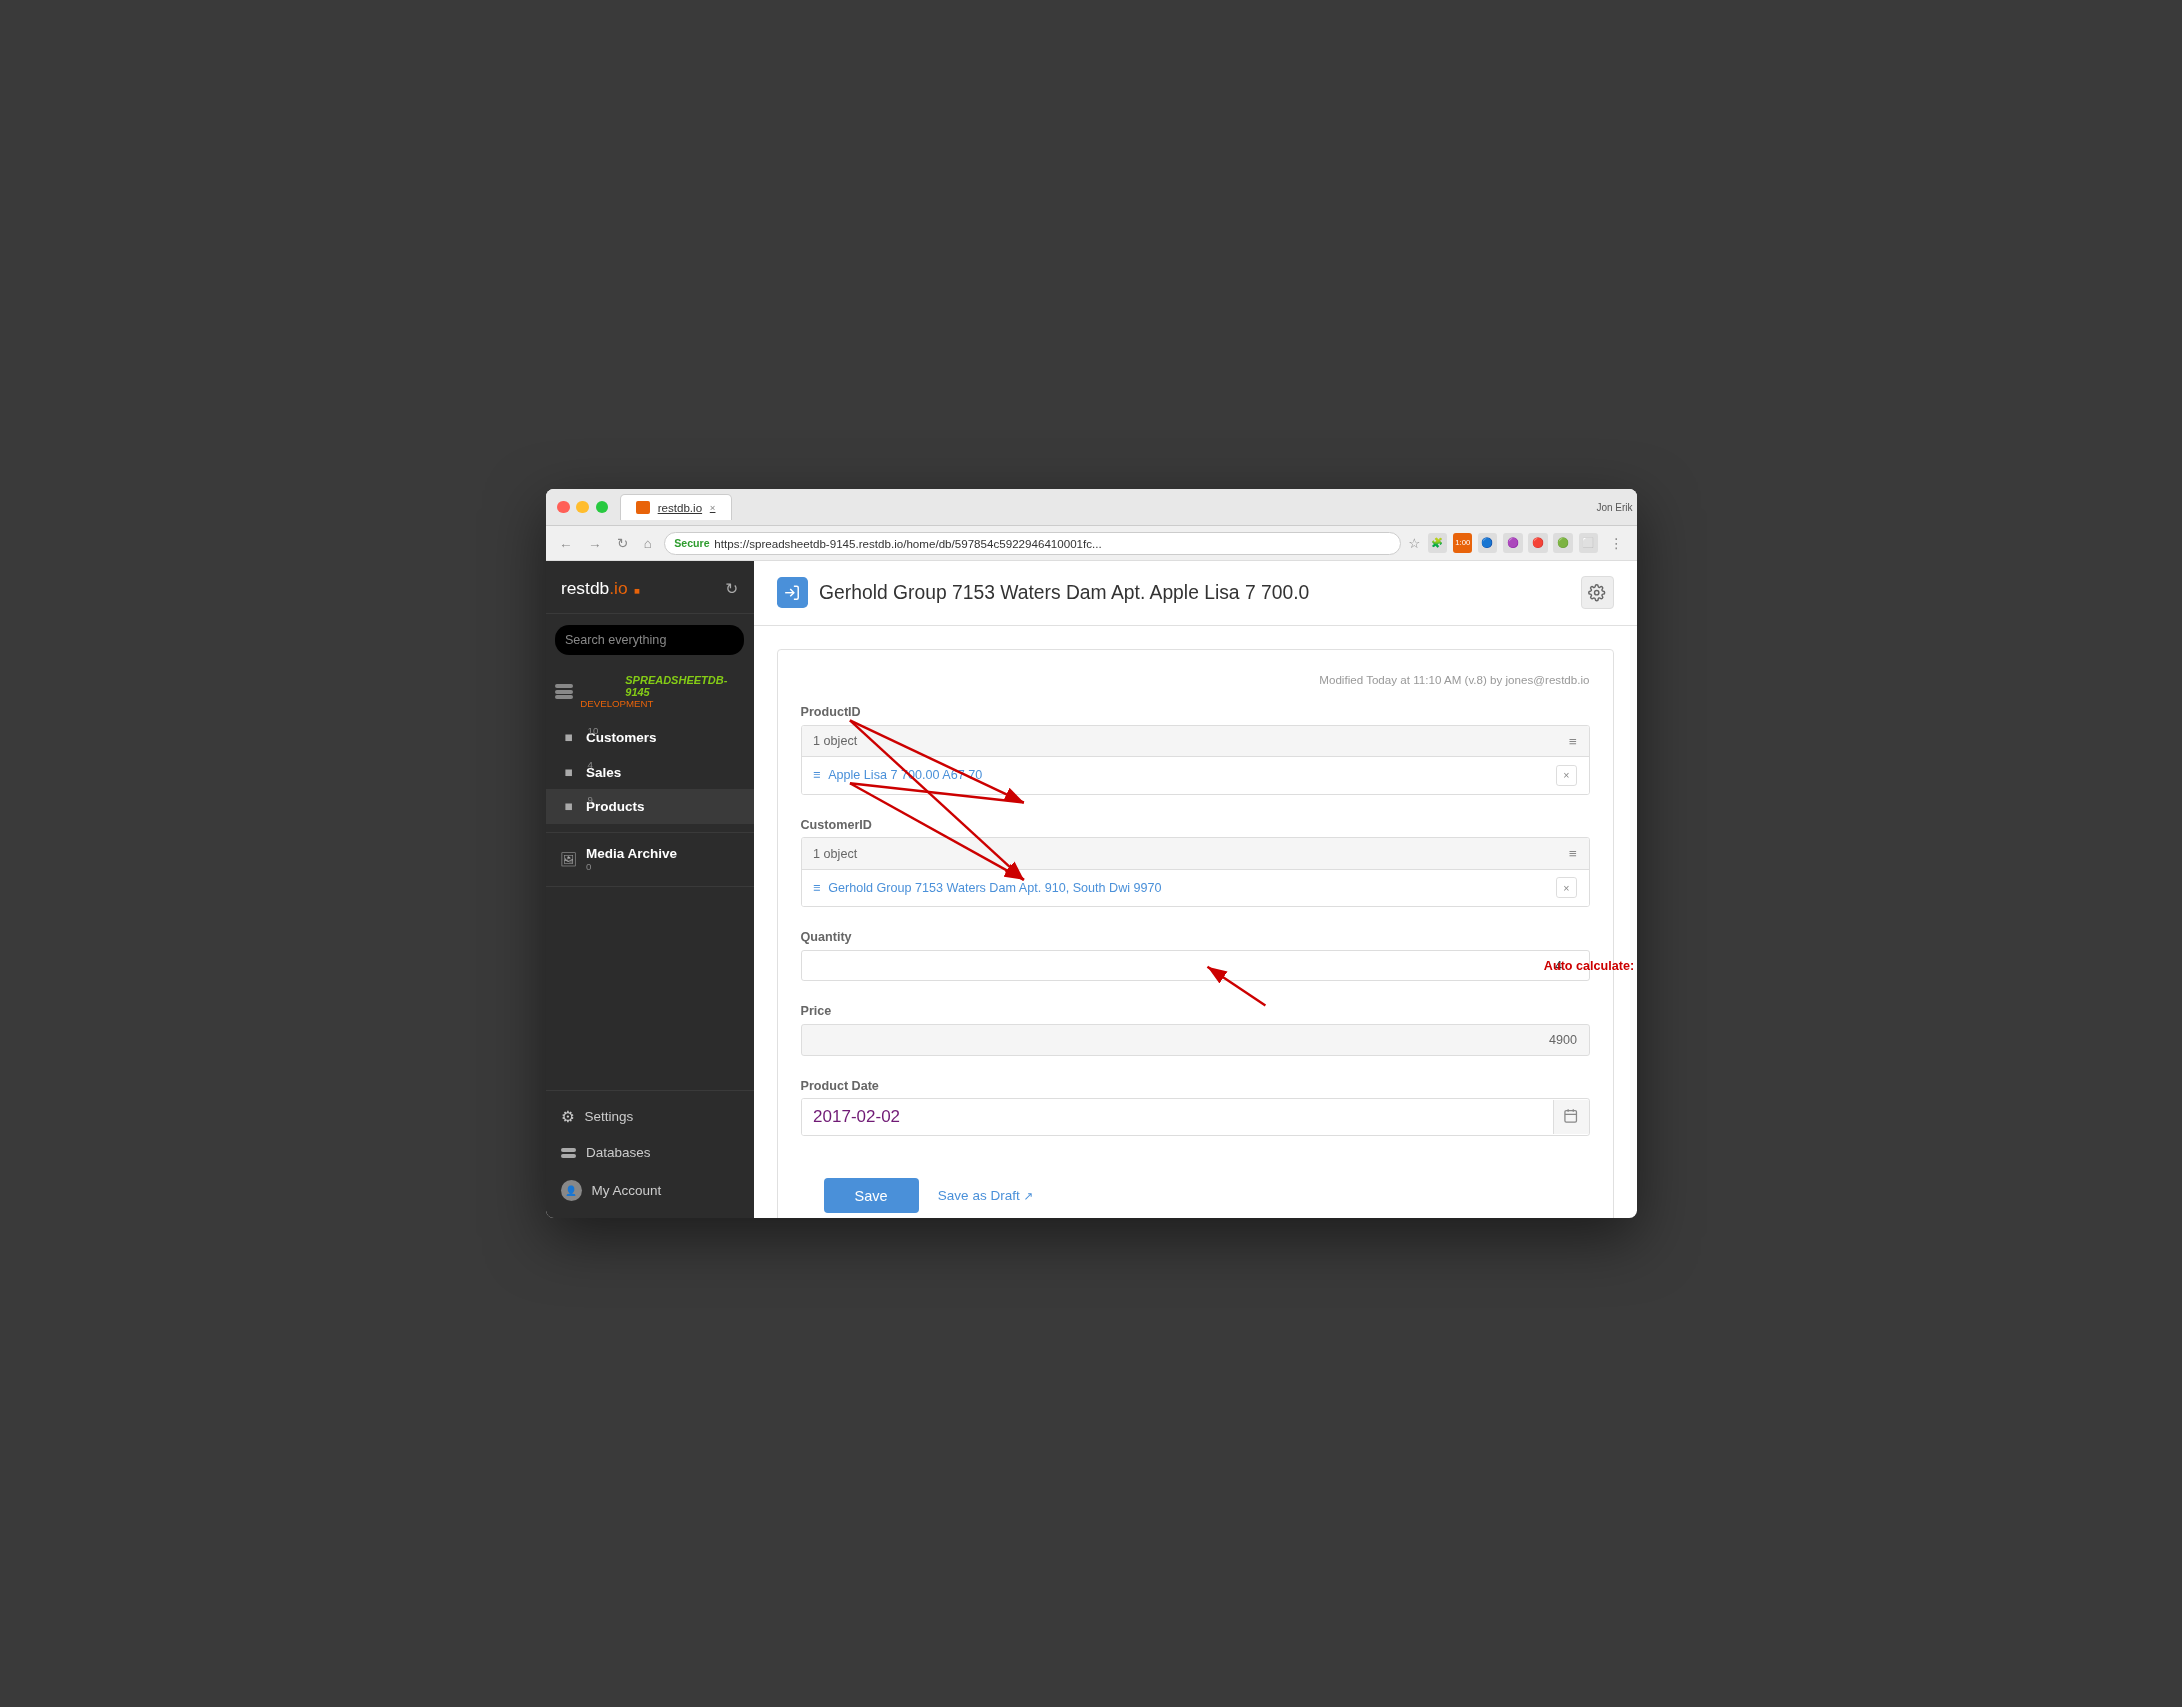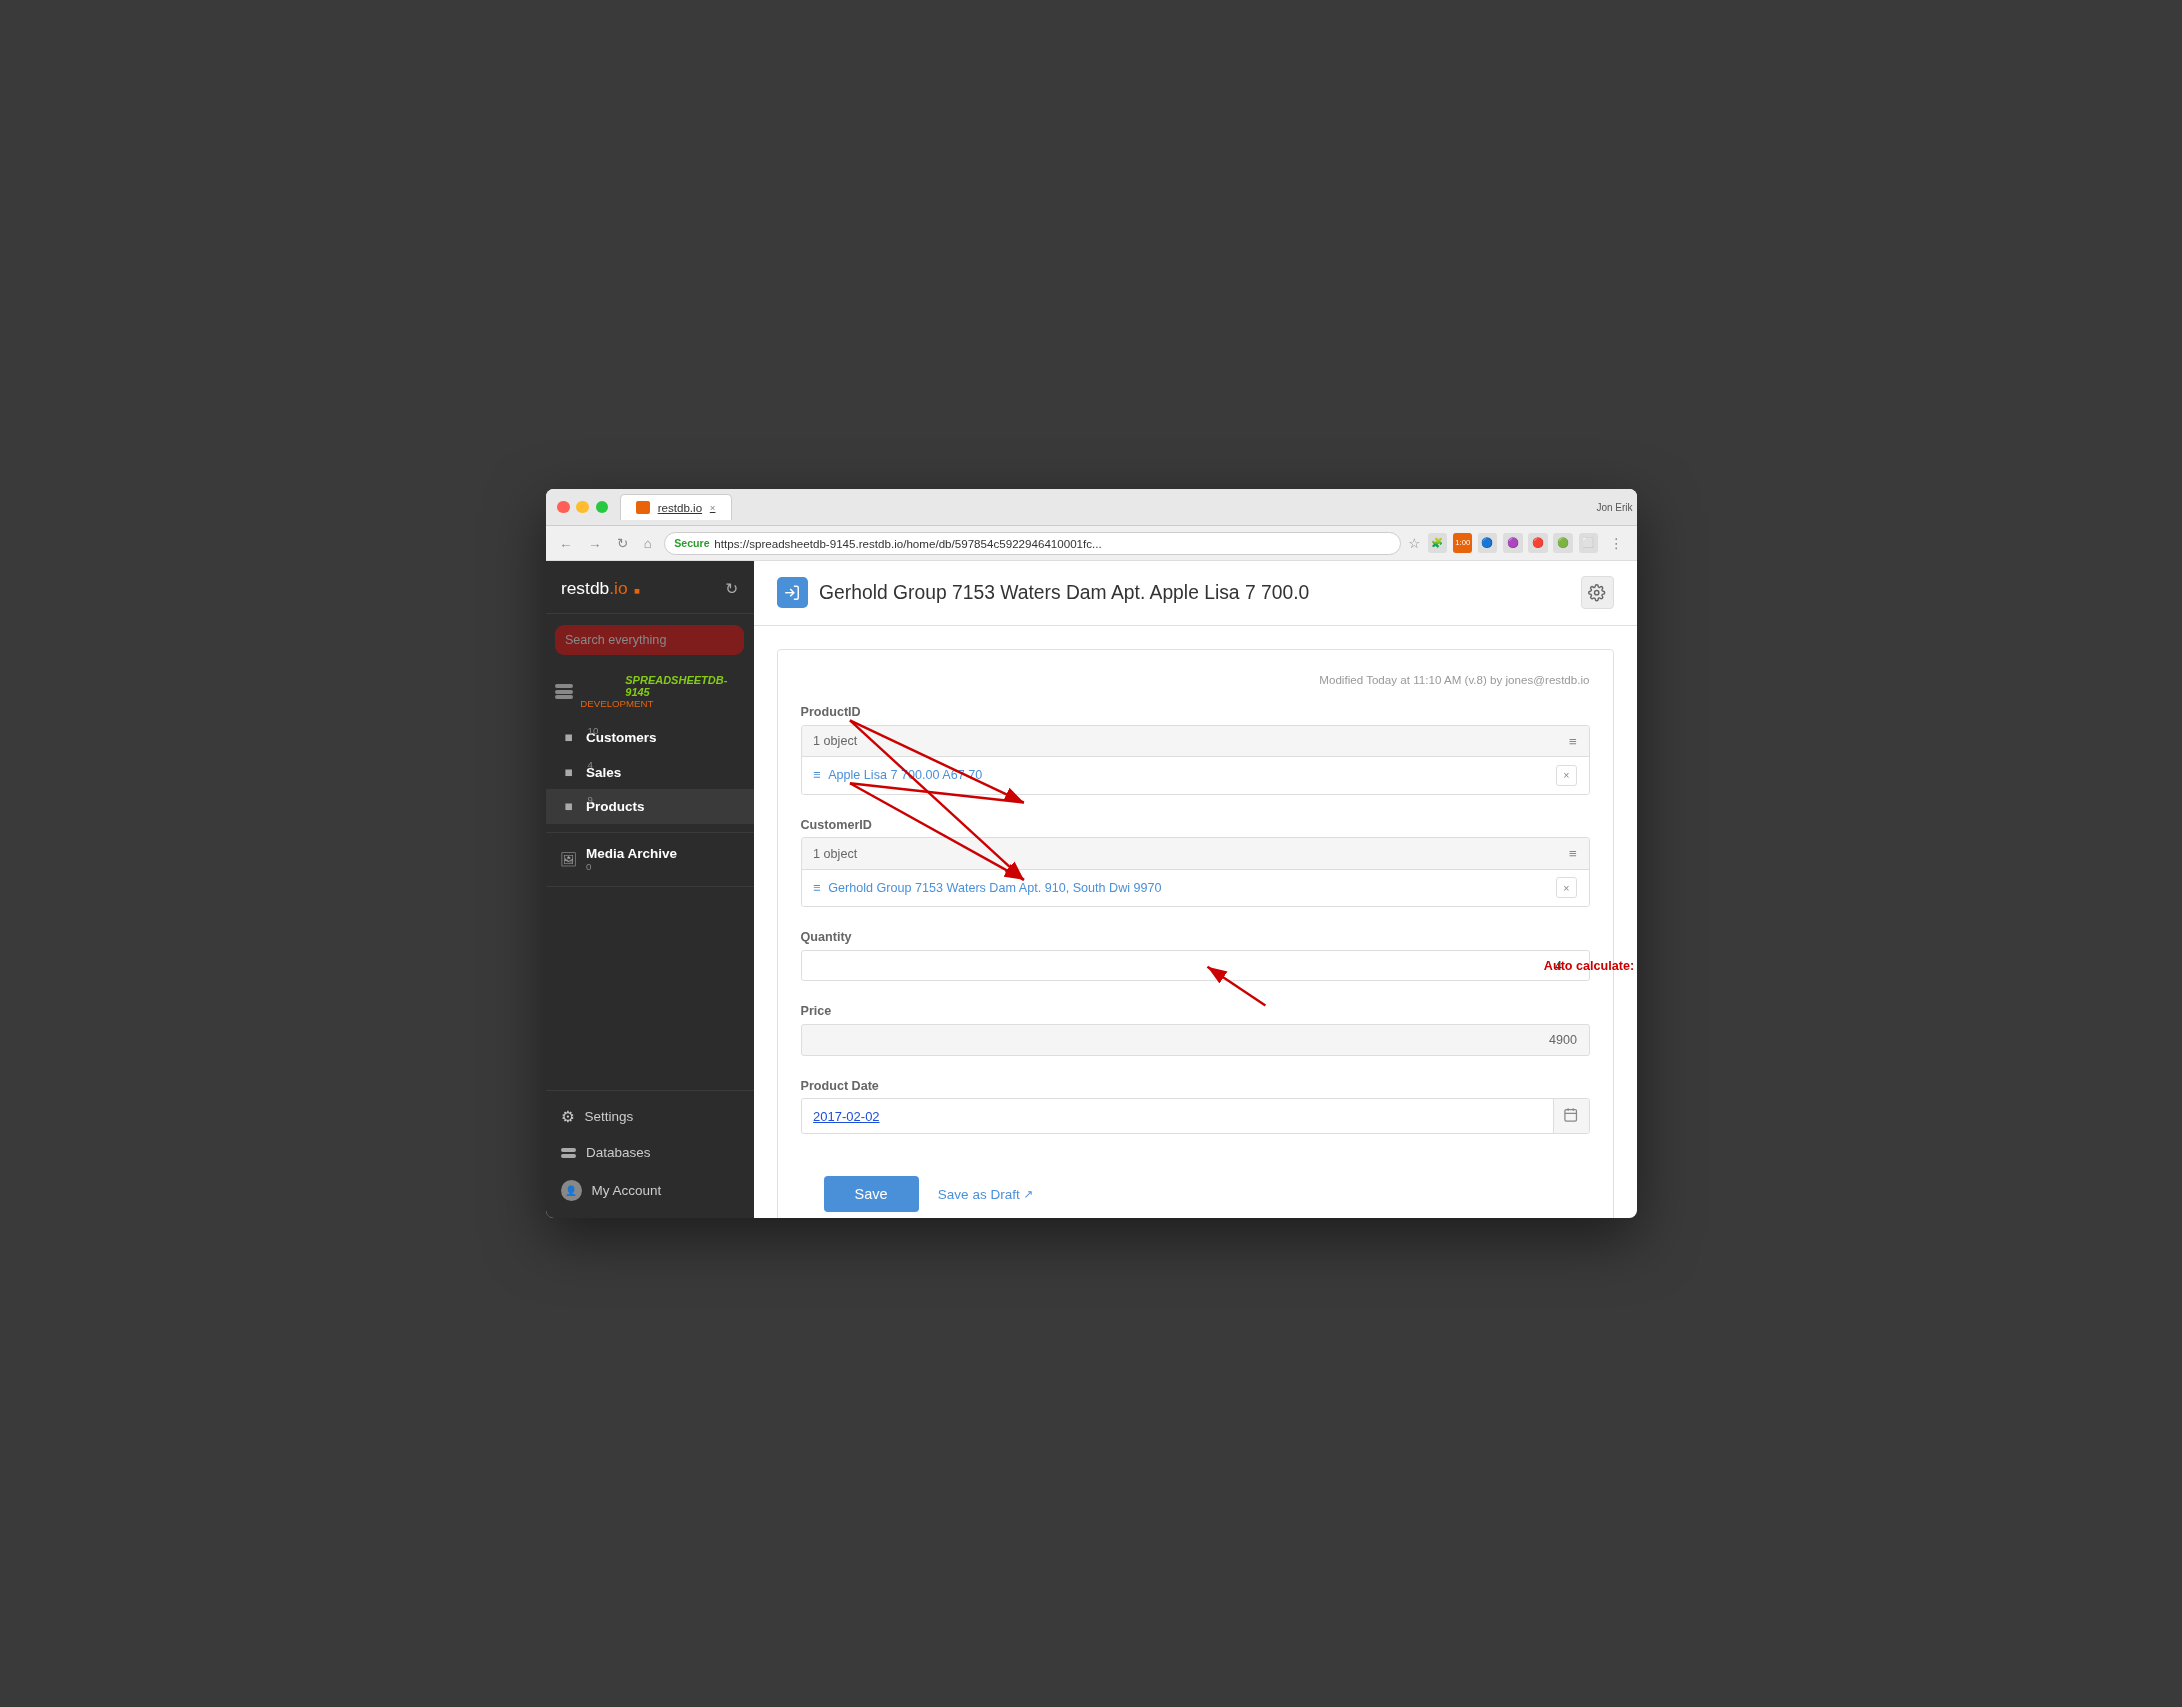--- a/index.html
+++ b/index.html
@@ -128,23 +128,23 @@
     .sidebar-logo {
       padding: 17.4px 15.4px 13.5px;
       display: flex;
       align-items: center;
       justify-content: space-between;
       border-bottom: 1px solid #3a3a3a;
     }
     .refresh-icon { color: #aaa; font-size: 15.4px; cursor: pointer; }
     .search-box {
       margin: 11.6px 9.7px;
-      background: #7f1d1d;
+      background: #000000;
       border: none;
-      border-radius: 9px;
+      border-radius: 14px;
       padding: 7.7px 9.7px;
       color: #aaa;
       font-size: 12.6px;
       width: calc(100% - 19.3px);
       outline: none;
     }
     .search-box::placeholder { color: #888; }
     .sidebar-section {
       padding: 7.7px 0;
       border-bottom: 1px solid #3a3a3a;
@@ -326,24 +326,23 @@
       display: flex;
       align-items: center;
       border: 1px solid #ddd;
       border-radius: 2.9px;
       overflow: hidden;
     }
     .date-input {
       flex: 1;
       border: none;
       padding: 7.7px 11.6px;
-      font-size: 13px;
-      color: #1d4ed8;
+      font-size: 17px;
+      color: #701a75;
       outline: none;
-      text-decoration: underline;
     }
     .calendar-btn {
       background: #f5f5f5;
       border: none;
       border-left: 1px solid #ddd;
       padding: 7.7px 9.7px;
       cursor: pointer;
       font-size: 13.5px;
       color: #888;
     }

